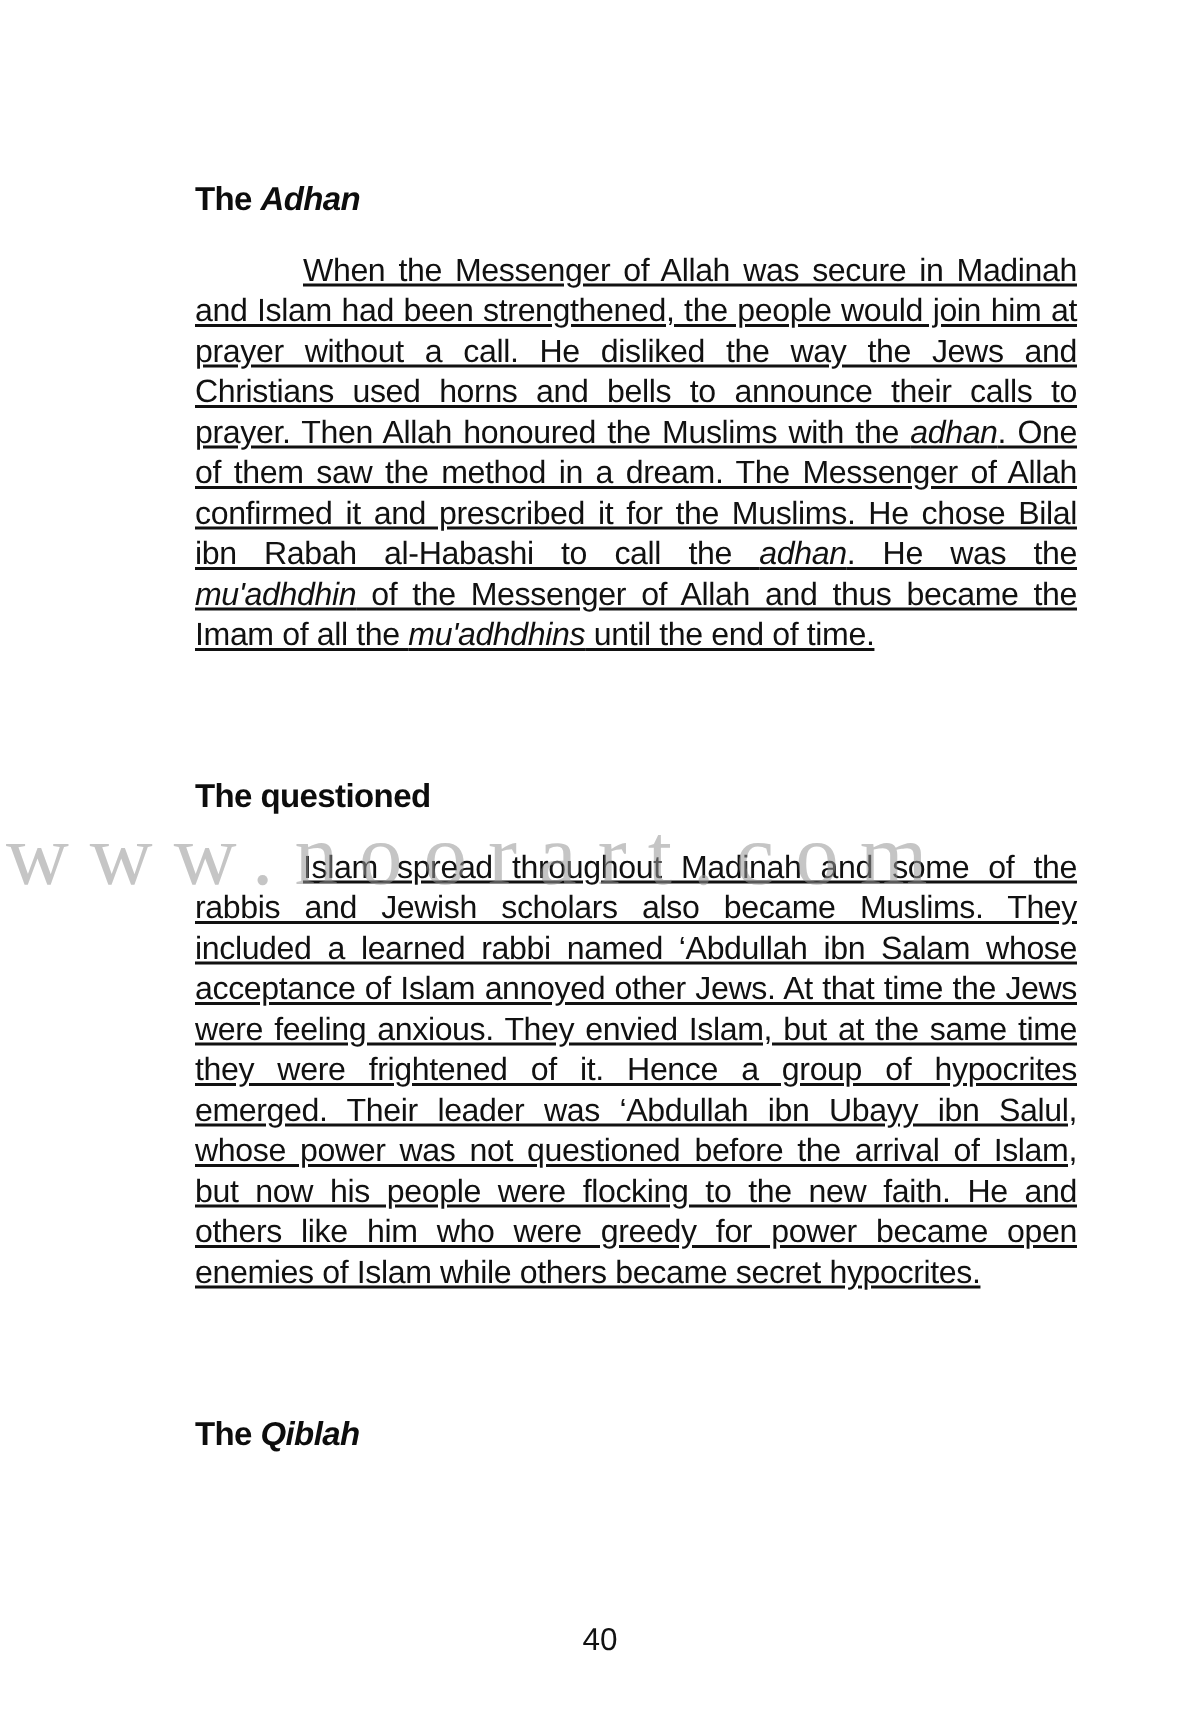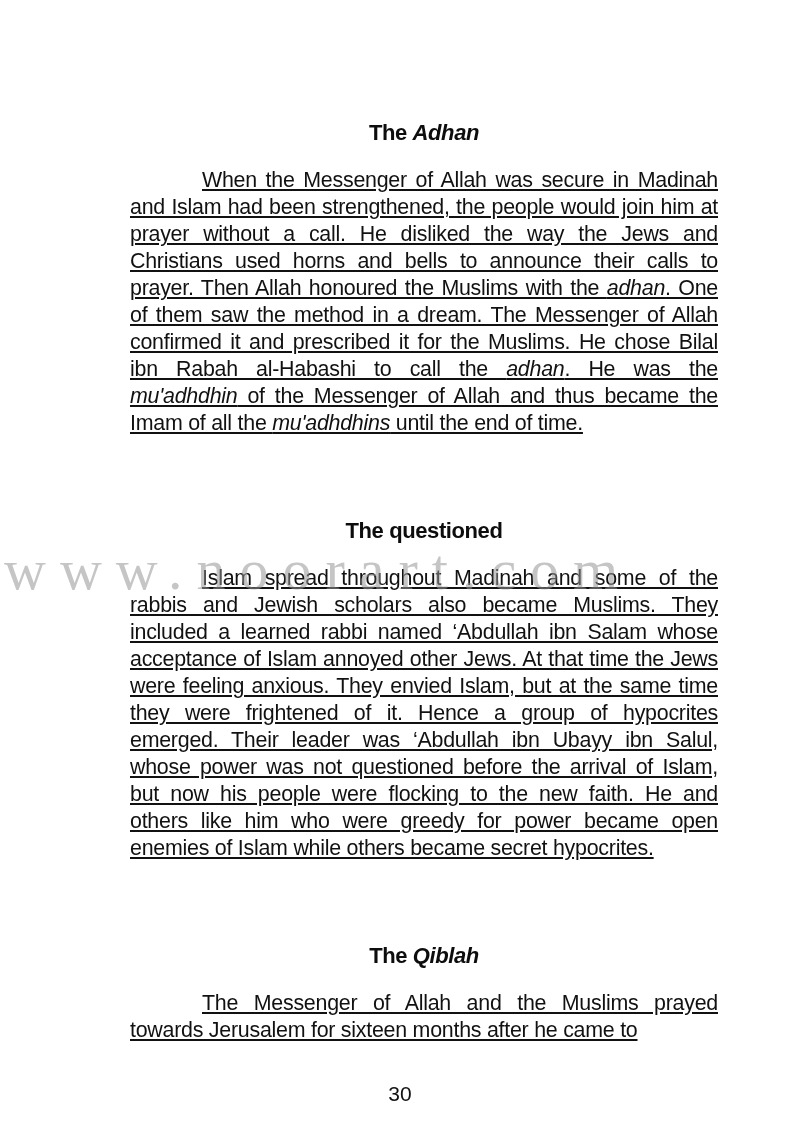--- a/index.html
+++ b/index.html
@@ -25,21 +25,20 @@
     margin: 0;
   }
   .heading {
     font-family: "Liberation Sans", sans-serif;
     font-weight: bold;
     font-size: 22px;
     letter-spacing: -0.4px;
     margin: 0 0 19px 0;
     line-height: 30px;
     color: #0d0d0d;
-    text-align: center;
   }
   .heading em {
     font-style: italic;
   }
   .para {
     font-size: 21.4px;
     line-height: 27px;
     text-align: justify;
     text-indent: 72px;
     margin: 0;
@@ -84,20 +83,19 @@
     <p class="para"><span>When the Messenger of Allah was secure in Madinah and Islam had been strengthened, the people would join him at prayer without a call. He disliked the way the Jews and Christians used horns and bells to announce their calls to prayer. Then Allah honoured the Muslims with the </span><em>adhan</em><span>. One of them saw the method in a dream. The Messenger of Allah confirmed it and prescribed it for the Muslims. He chose Bilal ibn Rabah al-Habashi to call the </span><em>adhan</em><span>. He was the </span><em>mu'adhdhin</em><span> of the Messenger of Allah and thus became the Imam of all the </span><em>mu'adhdhins</em><span> until the end of time.</span></p>
   </section>
 
   <section class="section sec-hypo">
     <h2 class="heading"><span>The questioned</span></h2>
     <p class="para"><span>Islam spread throughout Madinah and some of the rabbis and Jewish scholars also became Muslims. They included a learned rabbi named ‘Abdullah ibn Salam whose acceptance of Islam annoyed other Jews. At that time the Jews were feeling anxious. They envied Islam, but at the same time they were frightened of it. Hence a group of hypocrites emerged. Their leader was ‘Abdullah ibn Ubayy ibn Salul, whose power was not questioned before the arrival of Islam, but now his people were flocking to the new faith. He and others like him who were greedy for power became open enemies of Islam while others became secret hypocrites.</span></p>
   </section>
 
   <section class="section sec-qiblah">
     <h2 class="heading"><span>The </span><em>Qiblah</em></h2>
-    <p class="para"><span>The Messenger of Allah and the Muslims prayed towards Jerusalem for sixteen months after he came to</span></p>
   </section>
 
 </div>
 
 <div class="watermark">www.noorart.com</div>
 
-<div class="page-number">30</div>
+<div class="page-number">40</div>
 
 </body></html>

